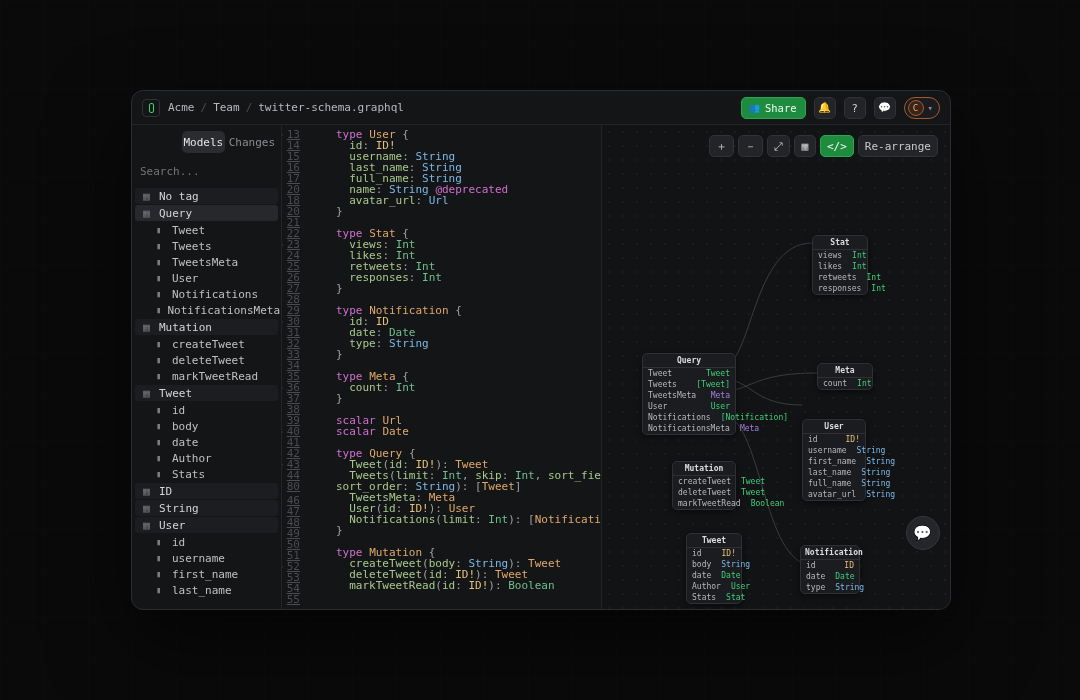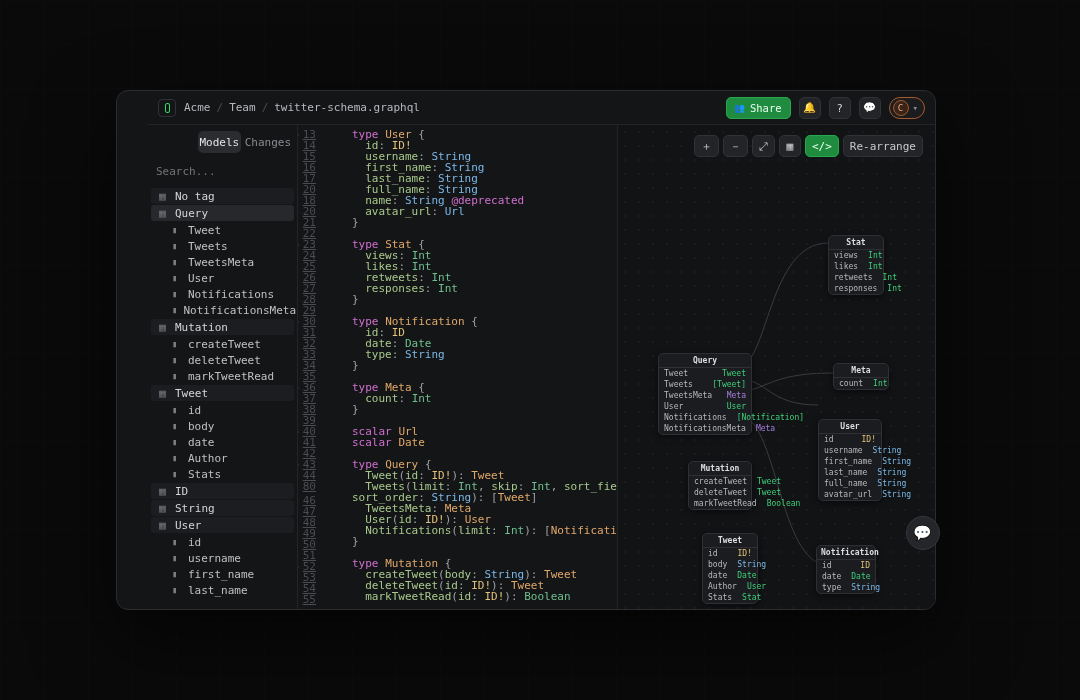--- a/index.html
+++ b/index.html
@@ -18,30 +18,29 @@
     background-image:
       linear-gradient(#151516 1px, transparent 1px),
       linear-gradient(90deg, #151516 1px, transparent 1px);
     background-size: 44px 44px;
     opacity: .25;
     pointer-events: none;
   }
 
   .window {
     position: absolute;
-    left: 116px; top: 90px;
+    left: 131px; top: 90px;
     width: 820px; height: 520px;
     background: #141517;
     border: 1px solid #2a2c2f;
     border-radius: 12px;
     display: flex;
     flex-direction: column;
     box-shadow: 0 30px 80px rgba(0,0,0,.6);
     overflow: hidden;
-    padding-left: 31px;
   }
 
   
   .titlebar {
     height: 34px;
     display: flex;
     align-items: center;
     padding: 0 10px;
     gap: 8px;
     border-bottom: 1px solid #232427;
@@ -420,21 +419,20 @@
           <div>51</div>
           <div class="chev">52</div>
           <div>53</div>
           <div>54</div>
           <div>55</div>
         </div>
       <div class="code" id="code">
           <div><span class="kw">type</span> <span class="typ">User</span> <span class="pun">{</span></div>
           <div>  <span class="fld">id</span><span class="pun">:</span> <span class="t-id">ID!</span></div>
           <div>  <span class="fld">username</span><span class="pun">:</span> <span class="t-s">String</span></div>
-          <div>  <span class="fld">first_name</span><span class="pun">:</span> <span class="t-s">String</span></div>
           <div>  <span class="fld">last_name</span><span class="pun">:</span> <span class="t-s">String</span></div>
           <div>  <span class="fld">full_name</span><span class="pun">:</span> <span class="t-s">String</span></div>
           <div>  <span class="fld">name</span><span class="pun">:</span> <span class="t-s">String</span> <span class="dep">@deprecated</span></div>
           <div>  <span class="fld">avatar_url</span><span class="pun">:</span> <span class="t-s">Url</span></div>
           <div><span class="pun">}</span></div>
           <div></div>
           <div><span class="kw">type</span> <span class="typ">Stat</span> <span class="pun">{</span></div>
           <div>  <span class="fld">views</span><span class="pun">:</span> <span class="t-i">Int</span></div>
           <div>  <span class="fld">likes</span><span class="pun">:</span> <span class="t-i">Int</span></div>
           <div>  <span class="fld">retweets</span><span class="pun">:</span> <span class="t-i">Int</span></div>

